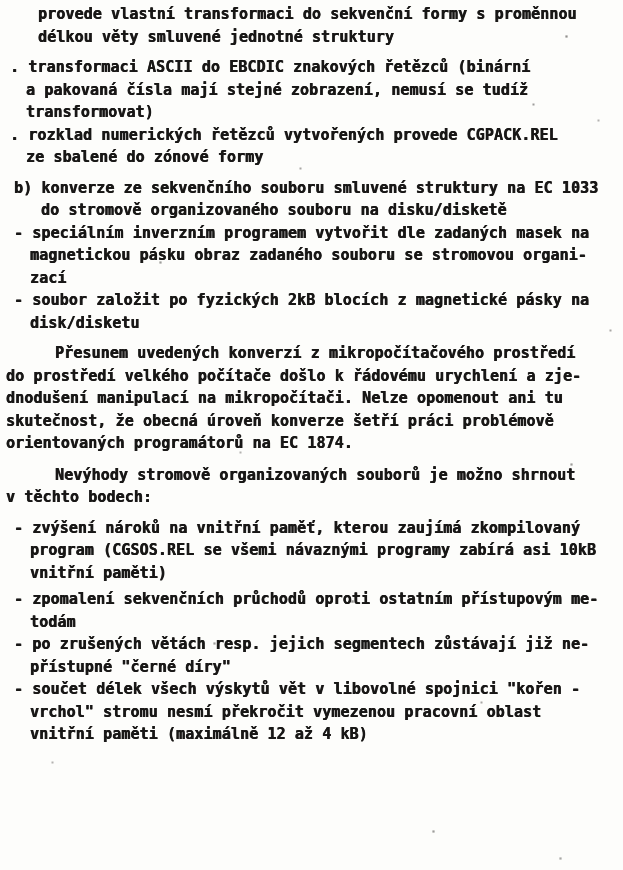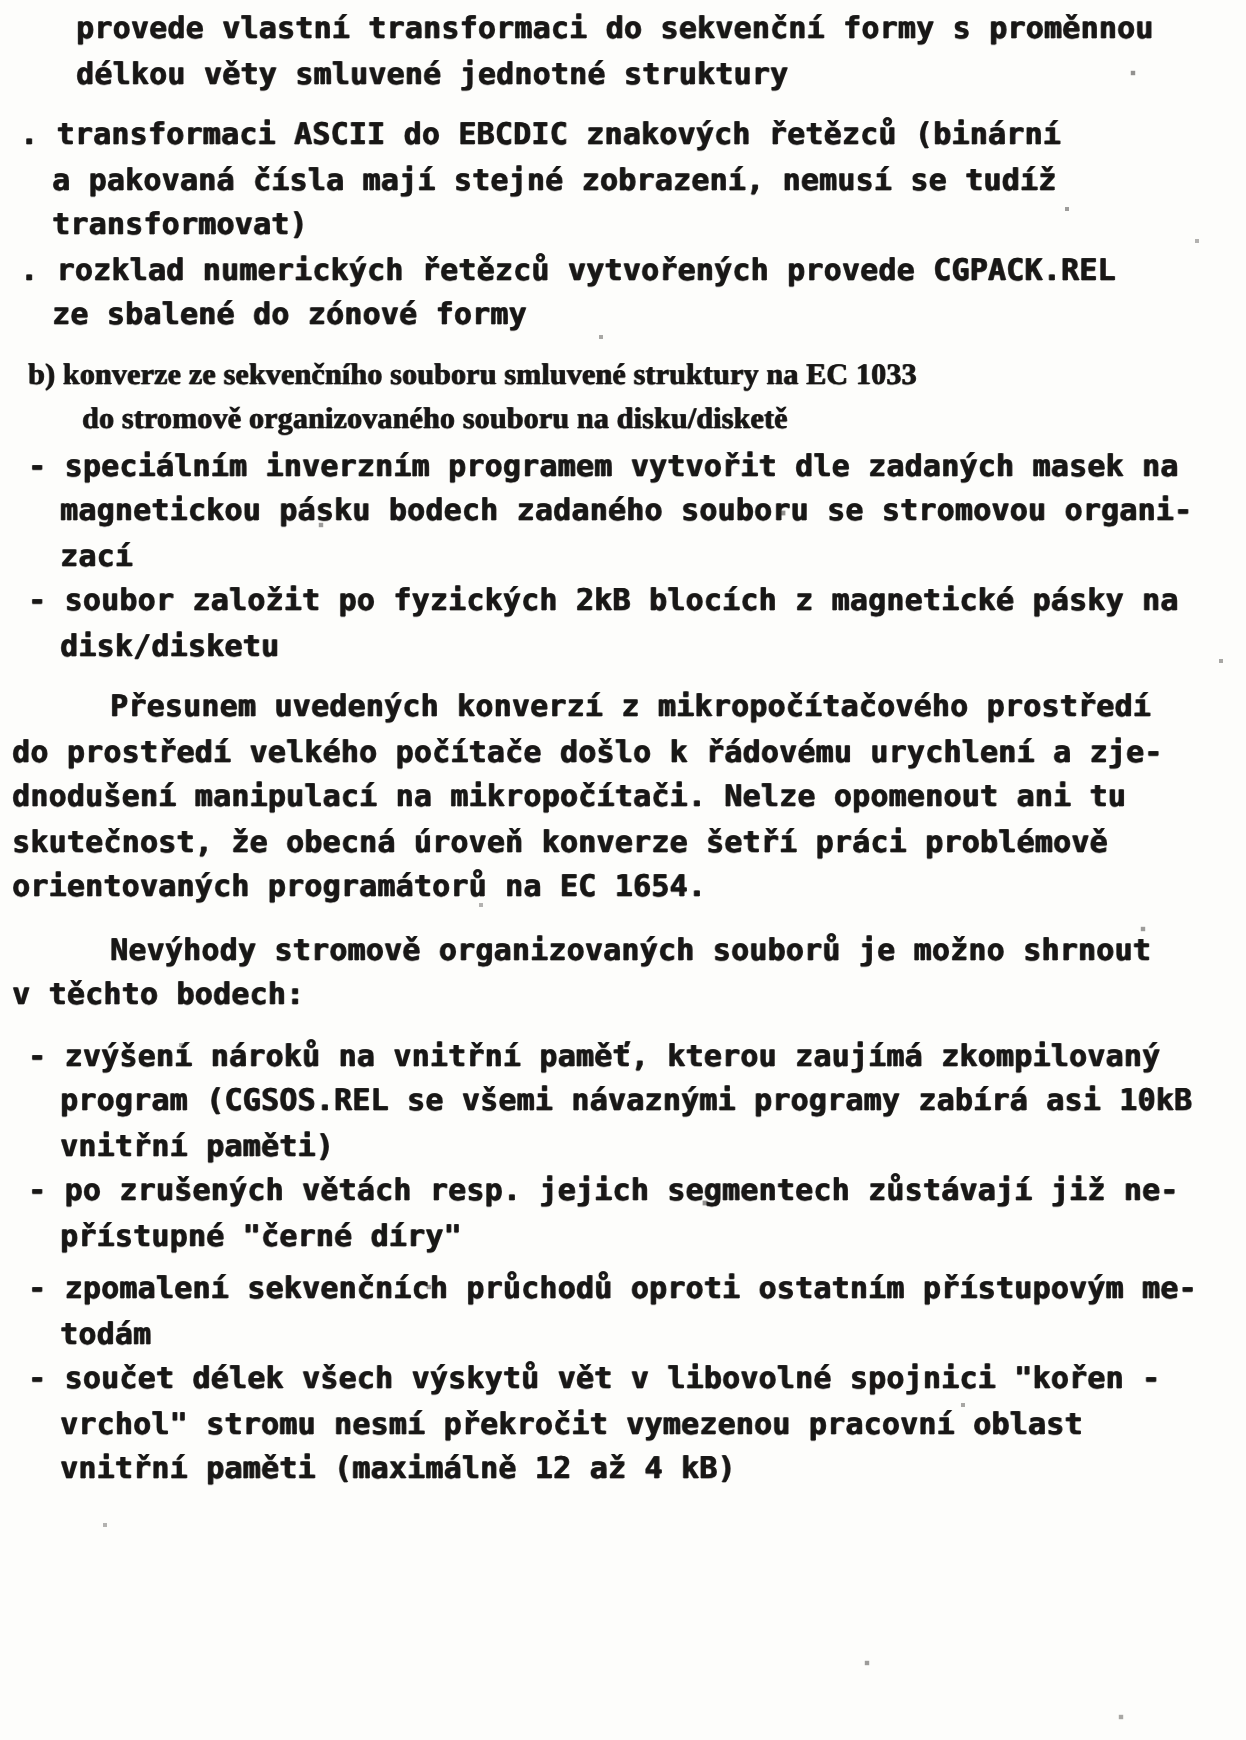--- a/index.html
+++ b/index.html
@@ -28,21 +28,21 @@
     text-shadow: 0.4px 0 0 rgba(20,18,16,0.85), -0.3px 0 0 rgba(20,18,16,0.55), 0 0.3px 0 rgba(20,18,16,0.35);
     letter-spacing: 0.1px;
   }
   
   .b-cont  { padding-left: 38px; }
   
   .b-dash  { padding-left: 30px; text-indent: -16px; }
   
   .b-dot   { padding-left: 26px; text-indent: -16px; }
   
-  .b-alpha { padding-left: 41px; text-indent: -27px; font-family: Liberation Serif, serif; }
+  .b-alpha { padding-left: 41px; text-indent: -27px; }
   
   .b-para  { padding-left: 6px;  text-indent: 49px; }
 
   .mt4 { margin-top: 4px; }
   .mt6 { margin-top: 6px; }
   .mt8 { margin-top: 8px; }
   .mt9 { margin-top: 9px; }
 
   
   .noise {
@@ -84,41 +84,41 @@
 transformovat)</div>
 
   <div class="block b-dot">. rozklad numerických řetězců vytvořených provede CGPACK.REL
 ze sbalené do zónové formy</div>
 
   <div class="block b-alpha mt8">b) konverze ze sekvenčního souboru smluvené struktury na EC 1033
 do stromově organizovaného souboru na disku/disketě</div>
 
 
   <div class="block b-dash">- speciálním inverzním programem vytvořit dle zadaných masek na
-magnetickou pásku bodech zadaného souboru se stromovou organi-
+magnetickou pásku obraz zadaného souboru se stromovou organi-
 zací</div>
 
   <div class="block b-dash">- soubor založit po fyzických 2kB blocích z magnetické pásky na
 disk/disketu</div>
 
   <div class="block b-para mt8">Přesunem uvedených konverzí z mikropočítačového prostředí
 do prostředí velkého počítače došlo k řádovému urychlení a zje-
 dnodušení manipulací na mikropočítači. Nelze opomenout ani tu
 skutečnost, že obecná úroveň konverze šetří práci problémově
-orientovaných programátorů na EC 1654.</div>
+orientovaných programátorů na EC 1874.</div>
 
   <div class="block b-para mt9">Nevýhody stromově organizovaných souborů je možno shrnout
 v těchto bodech:</div>
 
   <div class="block b-dash mt8">- zvýšení nároků na vnitřní paměť, kterou zaujímá zkompilovaný
 program (CGSOS.REL se všemi návaznými programy zabírá asi 10kB
 vnitřní paměti)</div>
 
+  <div class="block b-dash mt4">- zpomalení sekvenčních průchodů oproti ostatním přístupovým me-
+todám</div>
+
   <div class="block b-dash">- po zrušených větách resp. jejich segmentech zůstávají již ne-
 přístupné "černé díry"</div>
-
-  <div class="block b-dash mt4">- zpomalení sekvenčních průchodů oproti ostatním přístupovým me-
-todám</div>
 
   <div class="block b-dash">- součet délek všech výskytů vět v libovolné spojnici "kořen -
 vrchol" stromu nesmí překročit vymezenou pracovní oblast
 vnitřní paměti (maximálně 12 až 4 kB)</div>
 </div>
 
 </body></html>

